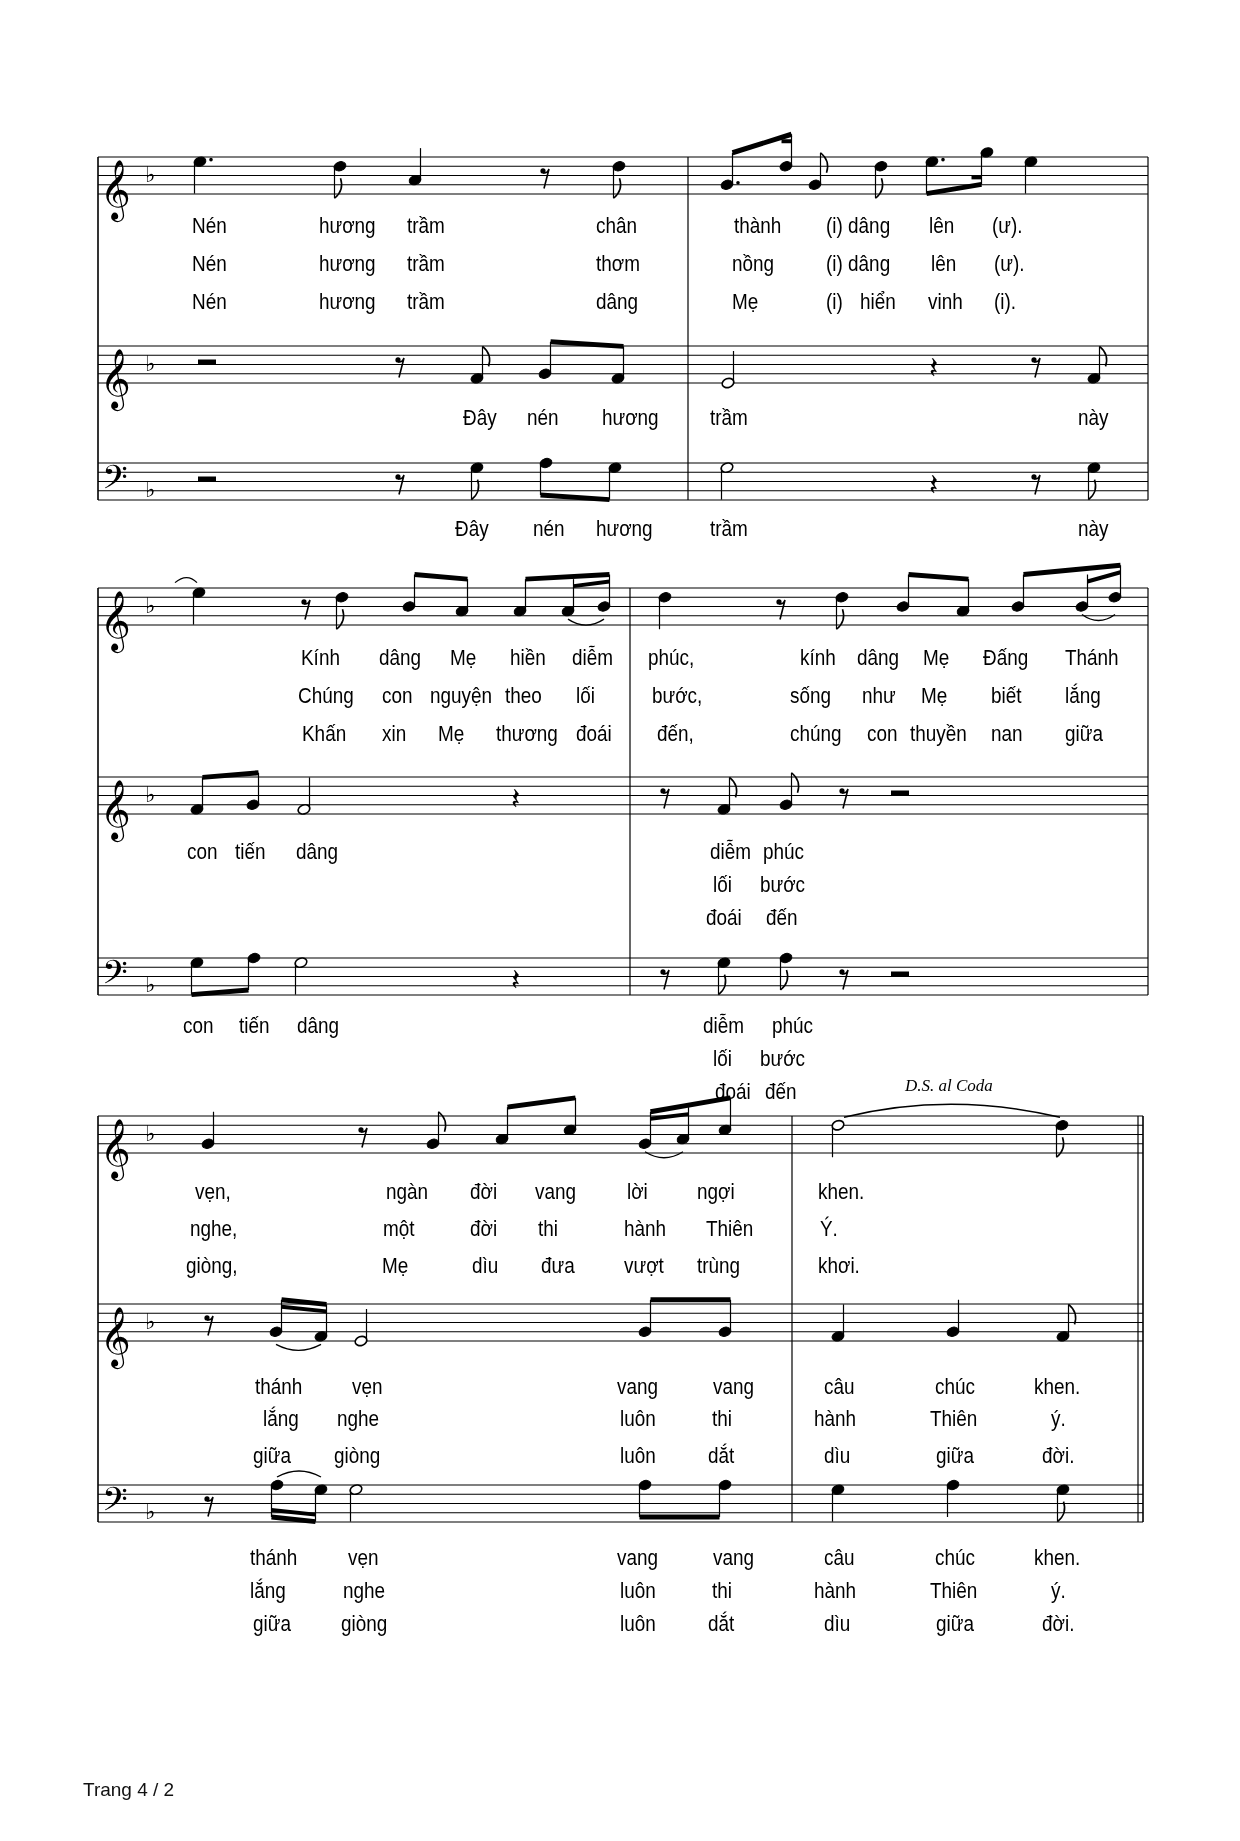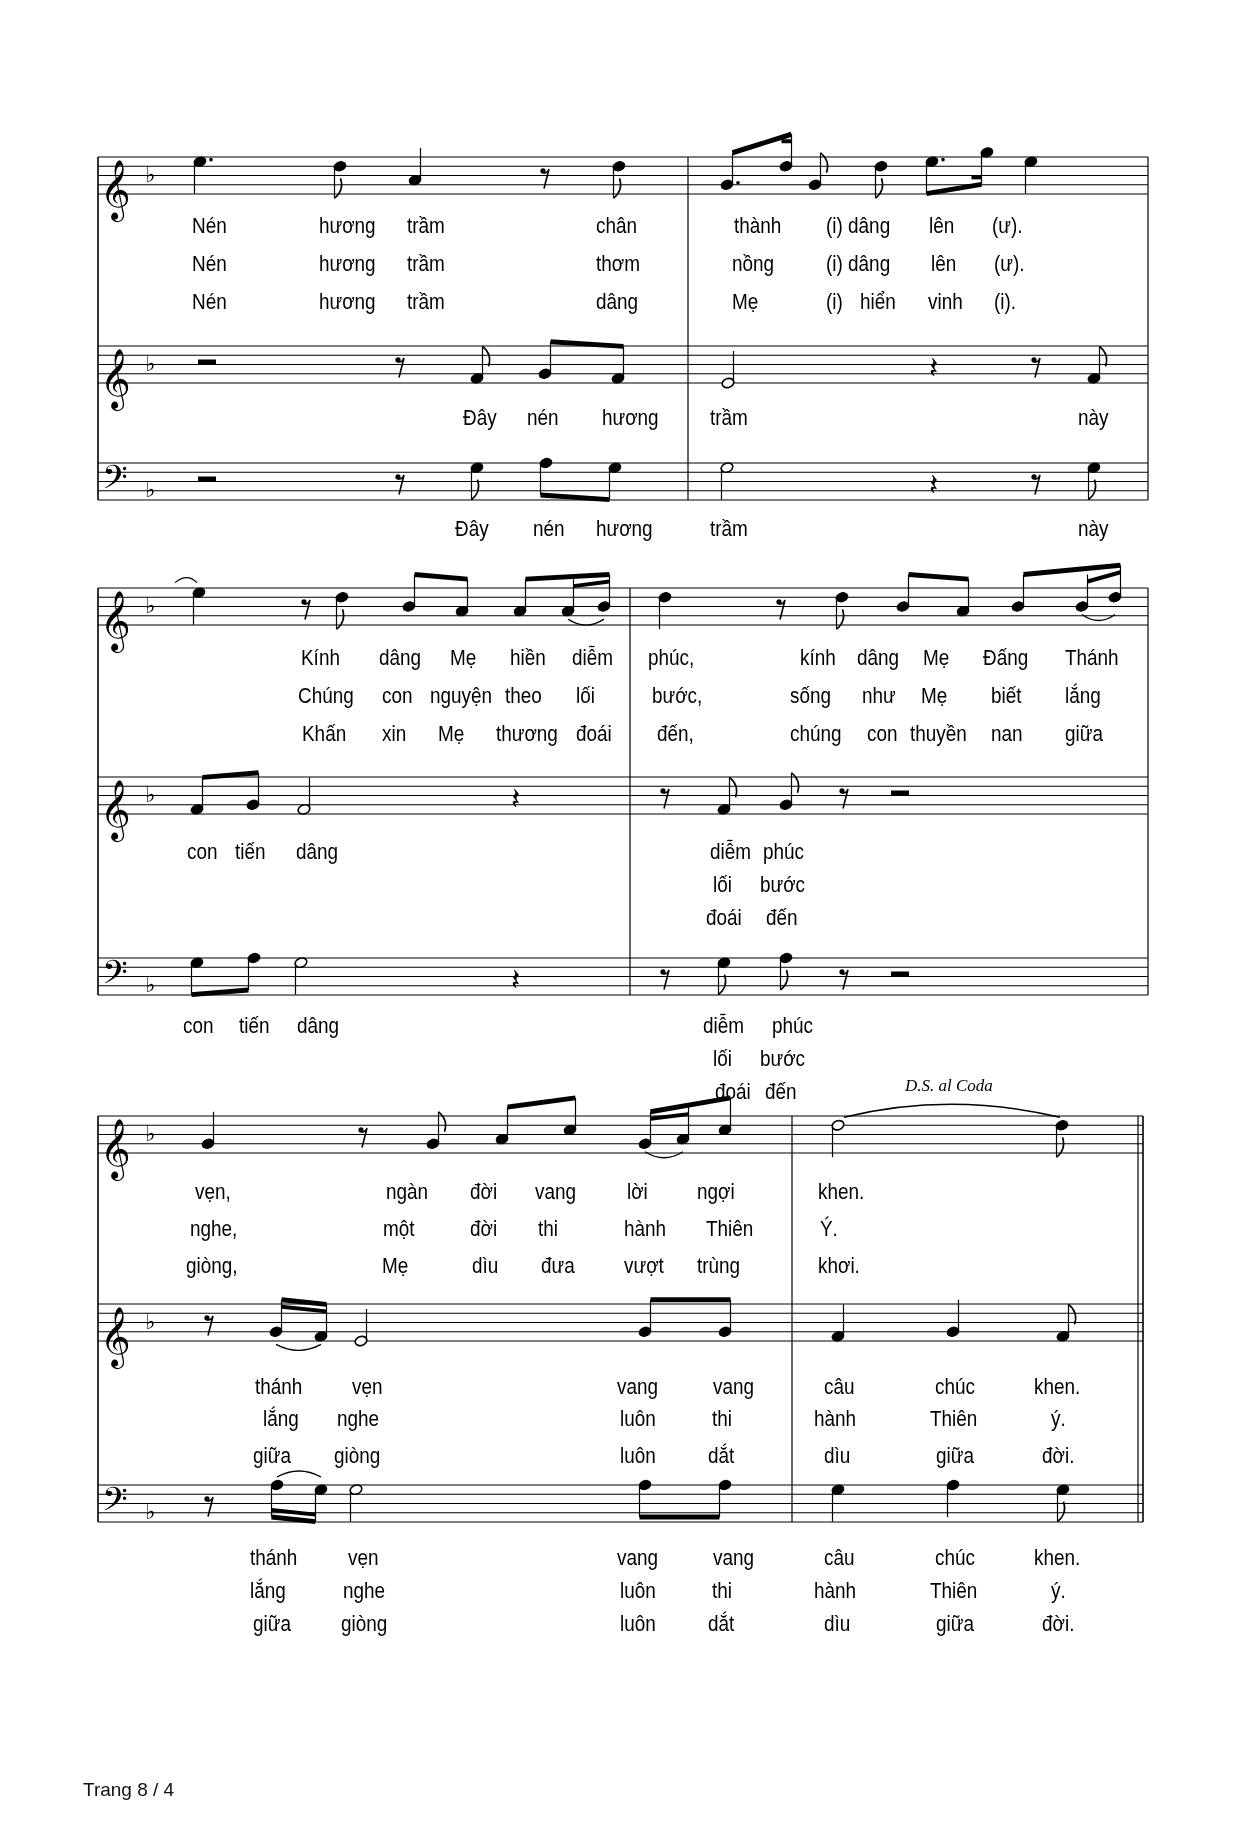--- a/index.html
+++ b/index.html
@@ -467,13 +467,13 @@
     <span class="lyr" style="left: 253px; top: 1613px;">giữa</span>
     <span class="lyr" style="left: 341px; top: 1613px;">giòng</span>
     <span class="lyr" style="left: 620px; top: 1613px;">luôn</span>
     <span class="lyr" style="left: 708px; top: 1613px;">dắt</span>
     <span class="lyr" style="left: 824px; top: 1613px;">dìu</span>
     <span class="lyr" style="left: 936px; top: 1613px;">giữa</span>
     <span class="lyr" style="left: 1042px; top: 1613px;">đời.</span>
     <span class="dir" style="left: 905px; top: 1076px;">D.S. al Coda</span>
   </div>
 
-<div class="footer">Trang 8 / 4</div>
+<div class="footer">Trang 4 / 2</div>
 
 </body></html>

